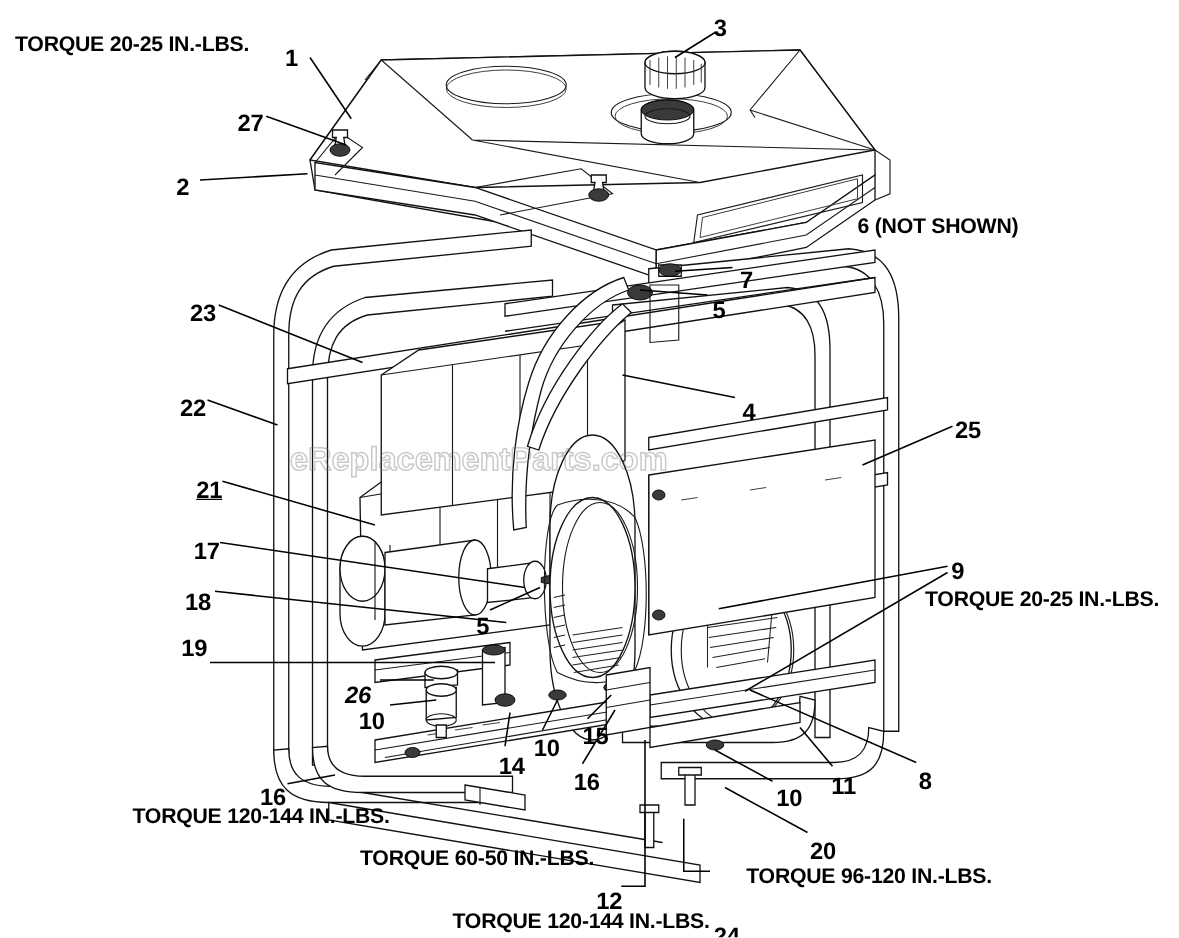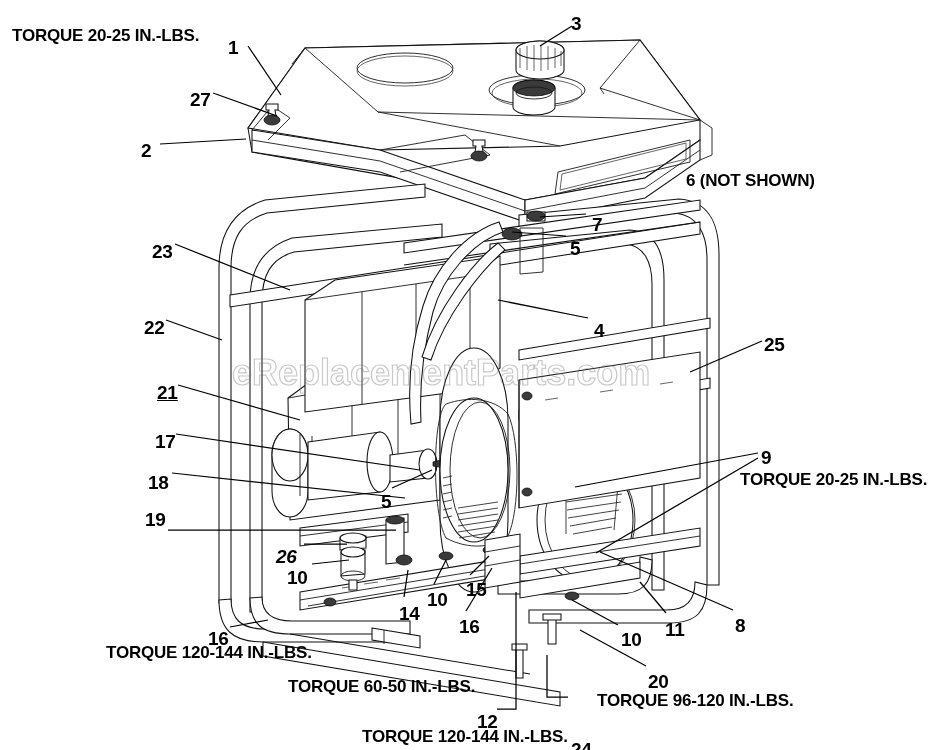--- a/index.html
+++ b/index.html
@@ -4,21 +4,21 @@
 <style>
   html,body{margin:0;padding:0;background:#ffffff;}
   body{font-family:"Liberation Sans",sans-serif;}
   #page{position:relative;width:943px;height:750px;background:#fff;overflow:hidden;}
   #diagram{position:absolute;left:0;top:0;width:943px;height:750px;}
   .lbl{position:absolute;font-family:"Liberation Sans",sans-serif;font-weight:bold;color:#000;
        white-space:nowrap;line-height:1;letter-spacing:-0.2px;}
   .num{font-size:19px;}
   .torque{font-size:17px;}
   .wm{position:absolute;font-family:"Liberation Sans",sans-serif;font-weight:bold;
-      font-size:36px;color:rgba(0,0,0,0.0);
+      font-size:26px;color:rgba(0,0,0,0.0);
       -webkit-text-stroke:1.2px rgba(120,120,120,0.40);
       white-space:nowrap;letter-spacing:0px;pointer-events:none;}
   svg{display:block;}
   .thin{stroke:#1a1a1a;stroke-width:0.9;fill:none;}
   .thin2{stroke:#333;stroke-width:0.75;fill:none;}
   .fillw{fill:#ffffff;stroke:#111;stroke-width:1.05;}
   .dk{fill:#3a3a3a;stroke:#000;stroke-width:0.7;}
   .hatch{stroke:#222;stroke-width:0.85;fill:none;}
 </style>
 </head>

